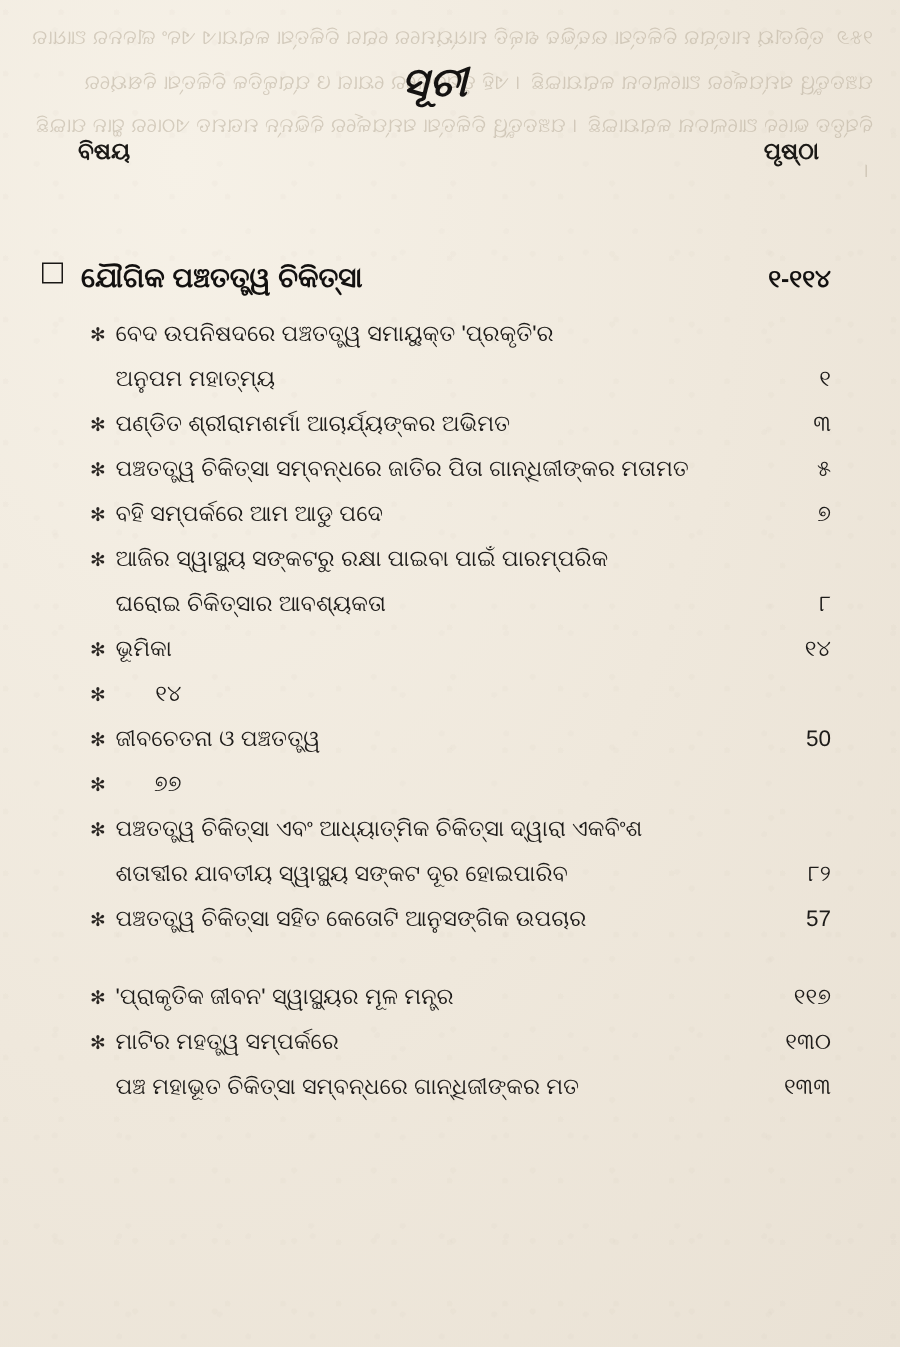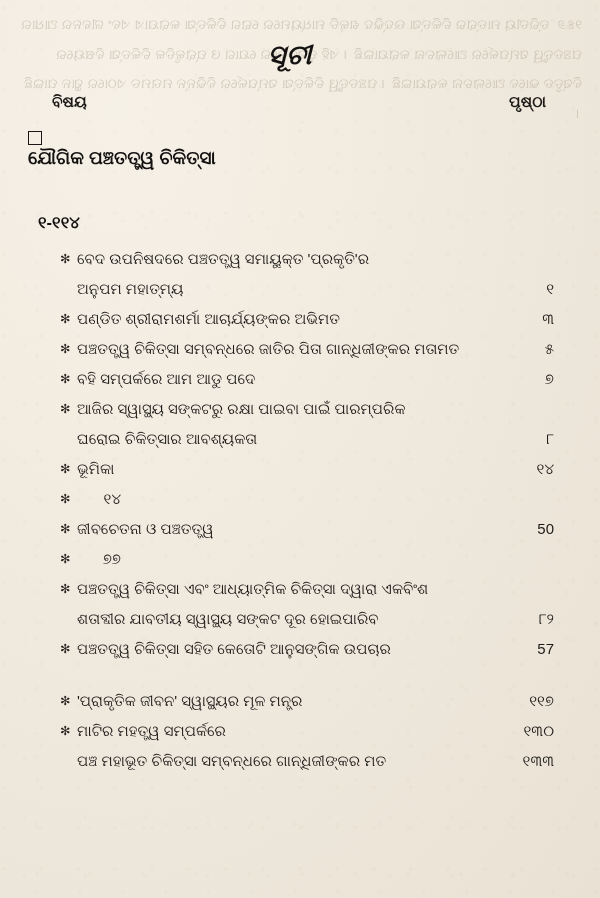--- a/index.html
+++ b/index.html
@@ -88,21 +88,20 @@
   .section {
     margin-top: 22px;
   }
   .section-head {
     display: flex;
     align-items: baseline;
     font-size: 18.5px;
     font-weight: bold;
     color: #131110;
     margin-left: 2px;
-    flex-direction: column;
   }
   .sq {
     display: inline-block;
     width: 12px;
     height: 12px;
     border: 1.6px solid #1a1816;
     margin-right: 12px;
     flex: 0 0 auto;
     position: relative;
     top: -2px;

